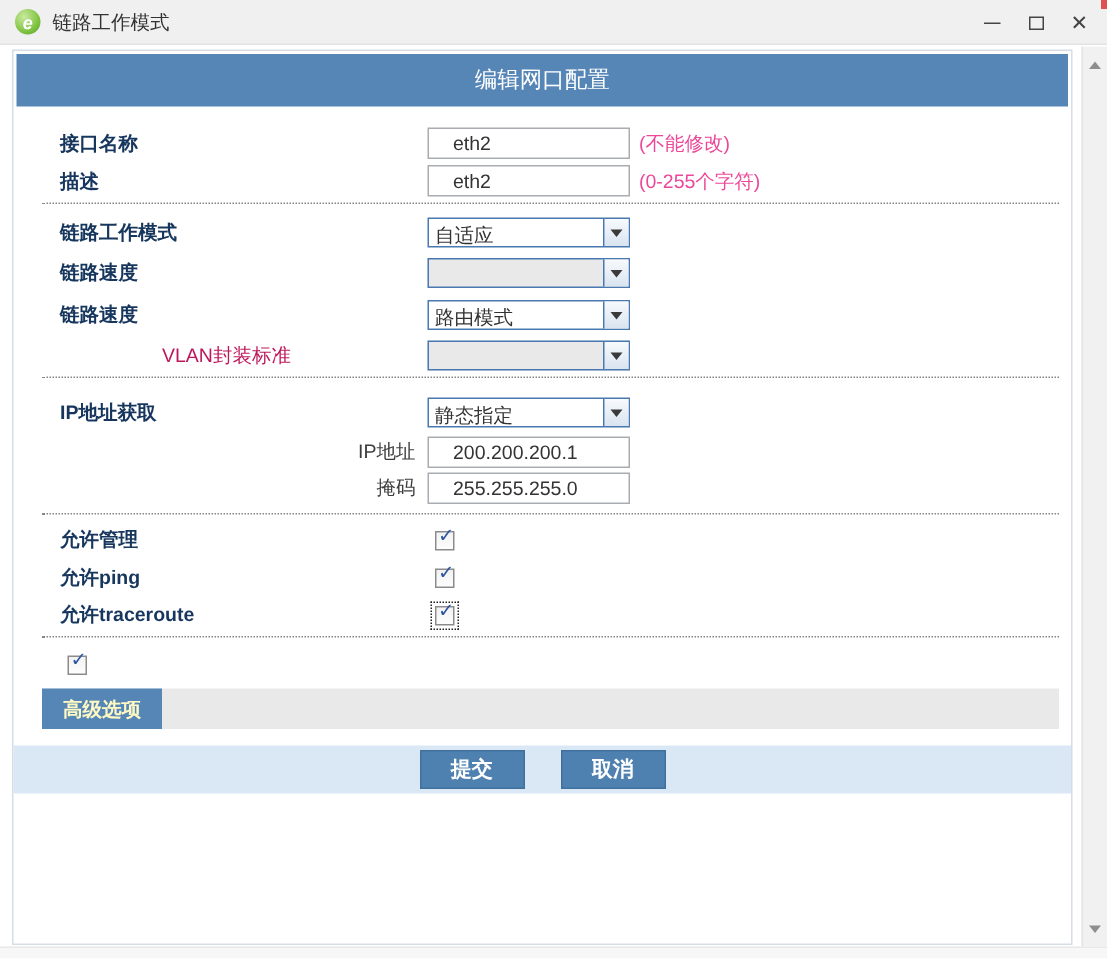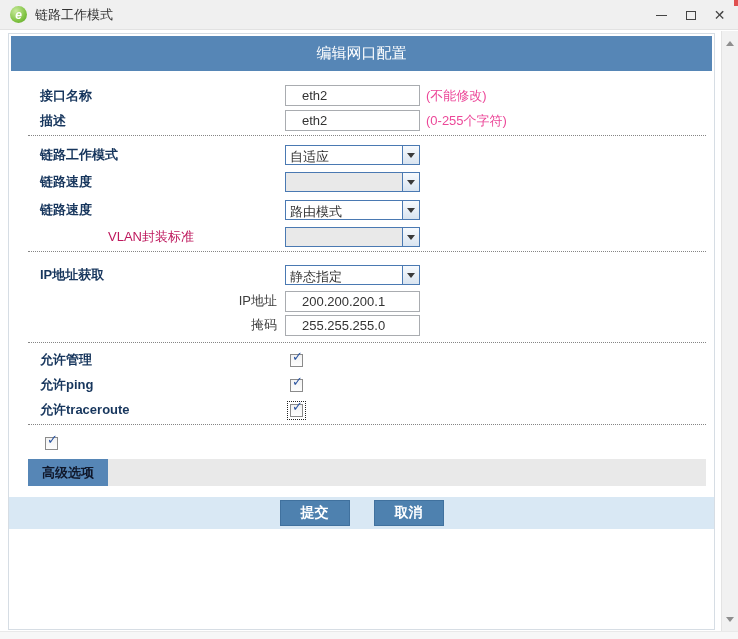--- a/index.html
+++ b/index.html
@@ -104,21 +104,21 @@
   .mt7{margin-top:7px}.mt8{margin-top:8px}.mt4{margin-top:4px}.mt5{margin-top:5px}
   .mt6{margin-top:6px}.mt10{margin-top:10px}.mt11{margin-top:11px}
   .h23{height:23px}.h20{height:20px}.h22{height:22px}.h14{height:14px}
 
   
   .adv-bar{
     margin:9px 8px 0 19px; height:27px; background:#e9e9e9;
     display:flex; align-items:stretch;
   }
   .adv-tab{
-    width:80px; background:#5686b6; color:#0f172a; font-size:13px; font-weight:bold;
+    width:80px; background:#5686b6; color:#fef9c3; font-size:13px; font-weight:bold;
     display:flex; align-items:center; justify-content:center; cursor:default;
   }
   .footer{
     margin-top:11px; height:32px; background:#d9e8f4;
     display:flex; align-items:center; justify-content:center; gap:24px;
   }
   .btn{
     width:70px; height:26px; background:#4e81af; border:1px solid #40719e;
     color:#fff; font-size:14px; font-weight:bold; font-family:inherit;
     display:flex; align-items:center; justify-content:center; cursor:default;

